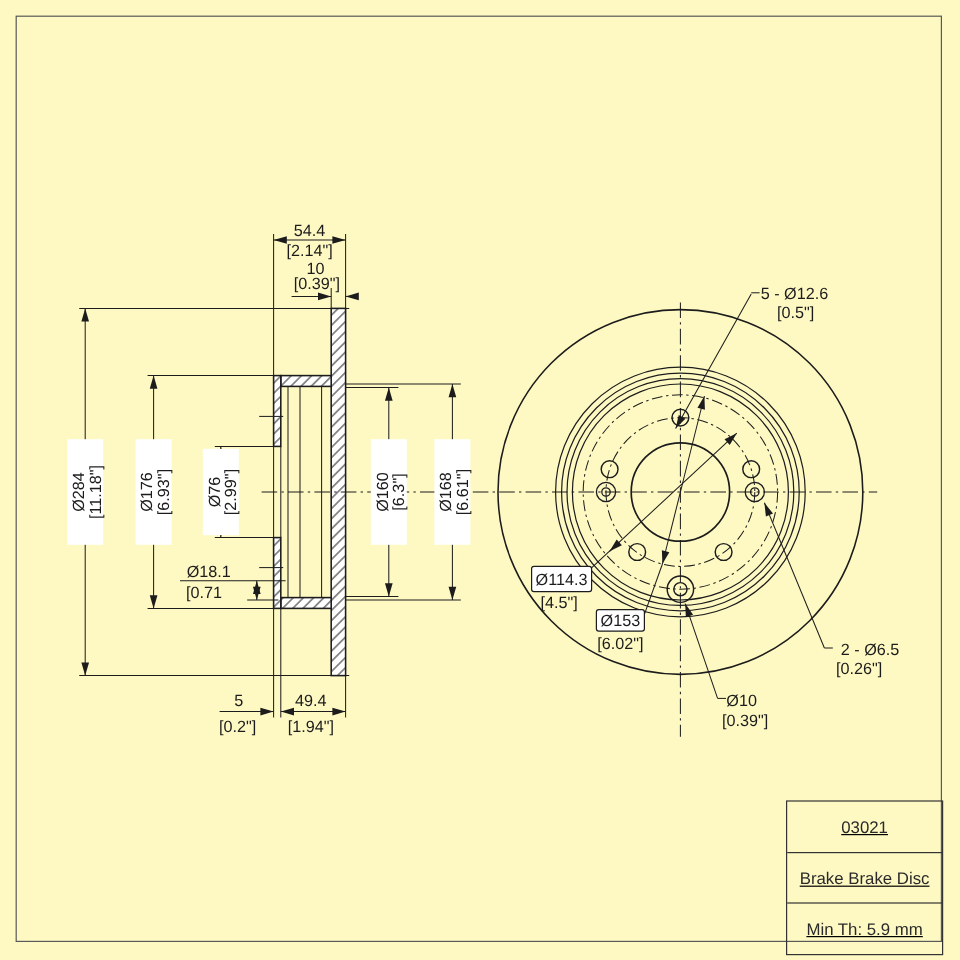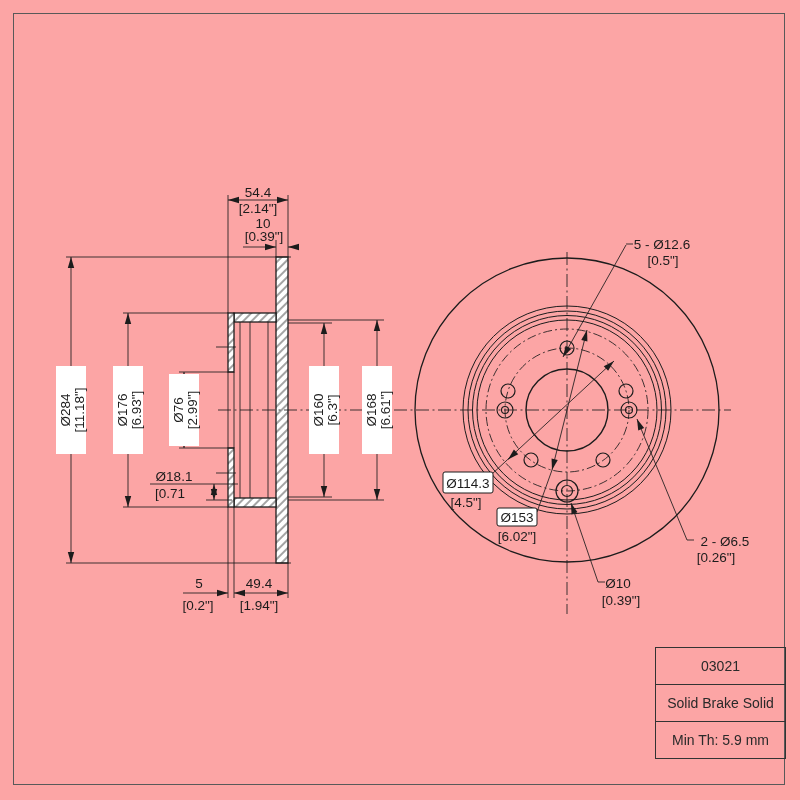--- a/index.html
+++ b/index.html
@@ -1,33 +1,33 @@
 <!DOCTYPE html>
 <html><head>
 <meta charset="utf-8">
 <style>
   html,body{margin:0;padding:0;background:#ffffff;}
-  #stage{position:relative;width:800px;height:800px;background:#fca5a5;overflow:hidden;
+  #stage{position:relative;width:800px;height:800px;background:#fef9c3;overflow:hidden;
          font-family:"Liberation Sans","DejaVu Sans",sans-serif;}
   #frame{position:absolute;left:13px;top:13px;width:772px;height:772px;
          border:1.5px solid #595959;box-sizing:border-box;}
   svg{position:absolute;left:0;top:0;}
   svg text{fill:#1c1c1c;font-family:"Liberation Sans","DejaVu Sans",sans-serif;}
   .dim{font-size:13.5px;}
   .ln{stroke:#1c1c1c;}
   .thin{stroke-width:0.85;fill:none;}
   .mid{stroke-width:1.1;fill:none;}
   .thick{stroke-width:1.4;fill:none;}
   .cl{stroke-width:0.85;fill:none;stroke-dasharray:13 3.5 2 3.5;}
   .dash{stroke-width:0.85;fill:none;stroke-dasharray:9 3 2 3;}
   .hatched{fill:url(#hatch);stroke:#1c1c1c;stroke-width:1.3;}
   .whitebox{fill:#ffffff;stroke:none;}
   .callbox{fill:#ffffff;stroke:#1c1c1c;stroke-width:1;}
-  #titleblock{position:absolute;left:655px;top:647px;width:131px;height:112px;
-      border:1.5px solid #333;box-sizing:border-box;display:flex;flex-direction:column;}
+  #titleblock{position:absolute;left:655px;top:667px;width:131px;height:129px;
+      border:1.5px solid #333;box-sizing:border-box;display:flex;flex-direction:column;text-decoration:underline;}
   #titleblock .row{flex:1;display:flex;align-items:center;justify-content:center;
       font-size:14px;color:#2a2a2a;border-top:1.5px solid #333;white-space:nowrap;}
   #titleblock .row:first-child{border-top:none;}
 </style>
 </head>
 <body>
 
 <div id="stage">
   <div id="frame"></div>
 
@@ -189,16 +189,16 @@
       <text class="dim" x="517" y="541" text-anchor="middle">[6.02"]</text>
       <text class="dim" x="618" y="588" text-anchor="middle">Ø10</text>
       <text class="dim" x="621" y="605" text-anchor="middle">[0.39"]</text>
       <text class="dim" x="725" y="546" text-anchor="middle">2 - Ø6.5</text>
       <text class="dim" x="716" y="562" text-anchor="middle">[0.26"]</text>
     </g>
   </svg>
 
   <div id="titleblock">
     <div class="row">03021</div>
-    <div class="row">Solid Brake Solid</div>
+    <div class="row">Brake Brake Disc</div>
     <div class="row">Min Th: 5.9 mm</div>
   </div>
 </div>
 
 </body></html>

